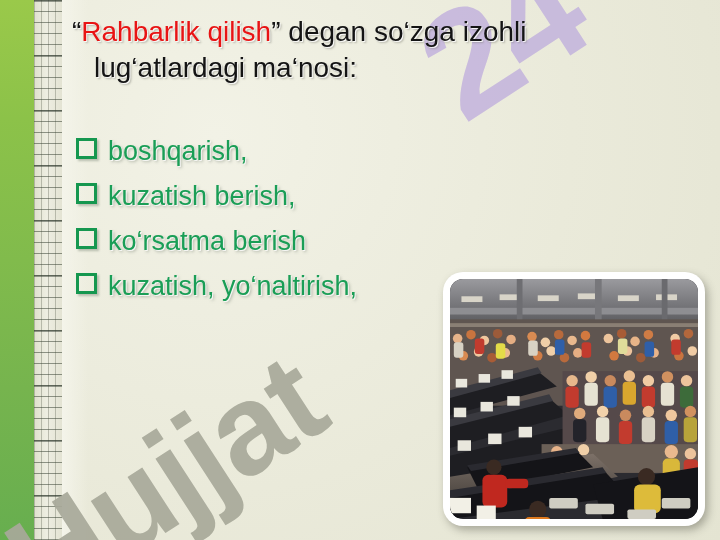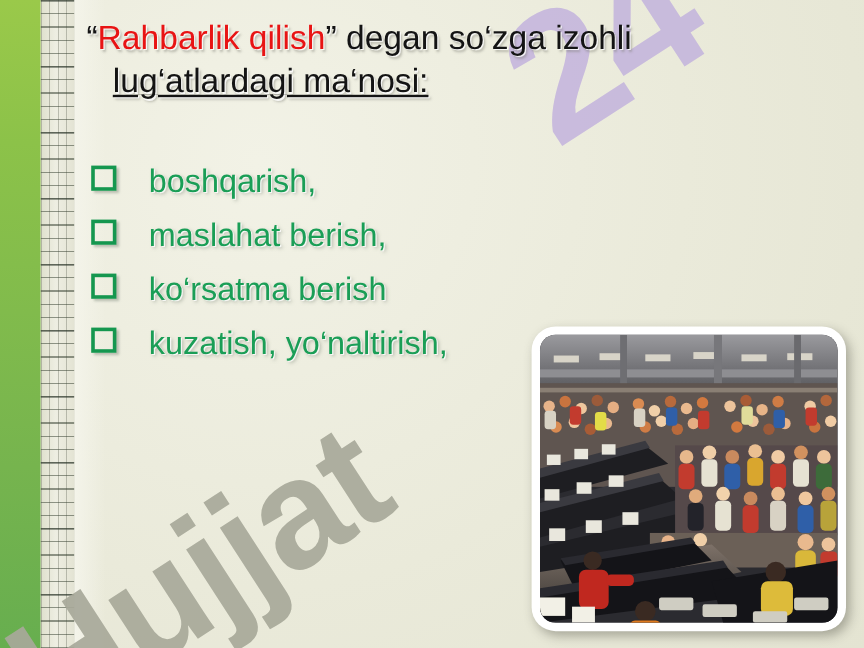--- a/index.html
+++ b/index.html
@@ -58,36 +58,36 @@
 
   
   .content{position:absolute;left:62px;top:0;width:658px;height:384px;}
 
   .title{
     position:absolute;left:10px;top:14px;width:580px;
     font-size:28px;line-height:1.30;color:#141414;
     text-shadow:1px 1px 0 rgba(255,255,255,.85), 2px 2px 2px rgba(120,120,110,.45);
   }
   .title .hi{color:#e81414;}
-  .title .l2{display:block;padding-left:22px;text-decoration:underline;}
+  .title .l2{display:block;padding-left:22px;}
 
   .bullets{position:absolute;left:14px;top:138px;width:470px;}
   .bullet{
     display:flex;align-items:baseline;
     font-size:27px;line-height:1.0;color:#1a9e56;
     margin-bottom:18px;
     text-shadow:1px 1px 0 rgba(255,255,255,.8), 2px 2px 3px rgba(120,130,115,.5);
   }
   .bullet .box{
     flex:0 0 auto;width:15px;height:15px;
     border:3px solid #15974f;background:transparent;
     margin-right:11px;position:relative;top:-1px;
     box-shadow:2px 2px 2px rgba(120,130,115,.45);
   }
-  .bullet .txt{white-space:nowrap;margin-left:16px;}
+  .bullet .txt{white-space:nowrap;}
 
   
   .photo-frame{
     position:absolute;left:443px;top:272px;width:262px;height:254px;
     background:#ffffff;border-radius:20px;
     box-shadow:3px 4px 9px rgba(60,60,50,.38);
     padding:7px;box-sizing:border-box;
   }
   .photo{
     width:100%;height:100%;border-radius:13px;overflow:hidden;position:relative;
@@ -114,21 +114,21 @@
       <span class="l2">lug‘atlardagi ma‘nosi:</span>
     </div>
 
     <div class="bullets">
       <div class="bullet">
         <span class="box"></span>
         <span class="txt">boshqarish,</span>
       </div>
       <div class="bullet">
         <span class="box"></span>
-        <span class="txt">maslahat berish,</span>
+        <span class="txt">kuzatish berish,</span>
       </div>
       <div class="bullet">
         <span class="box"></span>
         <span class="txt">ko‘rsatma berish</span>
       </div>
       <div class="bullet">
         <span class="box"></span>
         <span class="txt">kuzatish, yo‘naltirish,</span>
       </div>
     </div>

